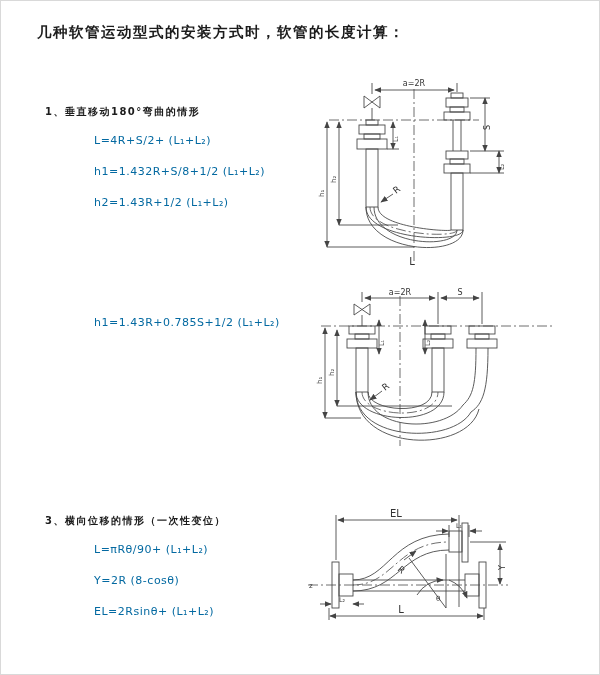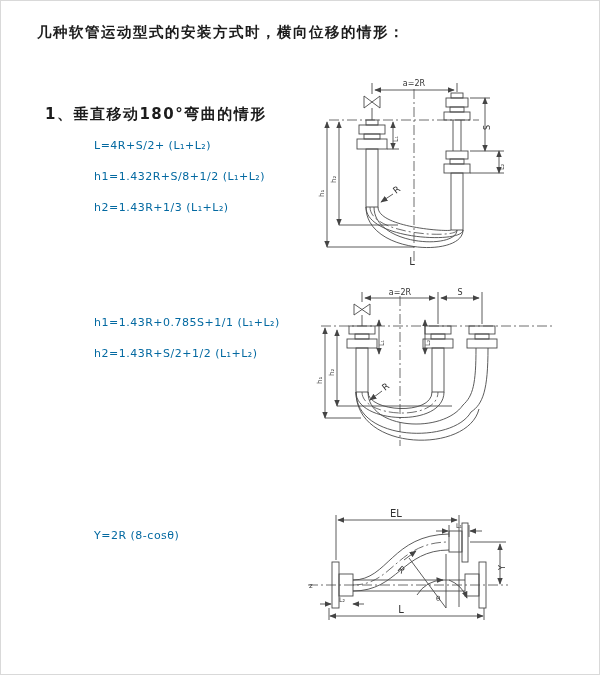--- a/index.html
+++ b/index.html
@@ -3,55 +3,57 @@
 <meta charset="utf-8">
 <style>
   html,body{margin:0;padding:0;background:#ffffff;}
   .page{
     position:relative;width:600px;height:675px;background:#ffffff;
     border:1px solid #d9d9d9;box-sizing:border-box;overflow:hidden;
     font-family:"DejaVu Sans","Liberation Sans",sans-serif;color:#1c1c1c;
   }
   .title{position:absolute;left:36px;top:22px;font-size:14.5px;font-weight:bold;letter-spacing:1.5px;}
   .sec{position:absolute;left:44px;}
-  .sec .heading{font-size:15px;font-weight:bold;letter-spacing:1.5px;}
+  .sec .heading{font-size:10px;font-weight:bold;letter-spacing:1.5px;}
   .sec .formulas{margin-top:6px;padding-left:21px;}
   .sec .formula{font-size:11px;line-height:31px;color:#0369a1;letter-spacing:0.5px;white-space:pre;margin-left:28px;}
   .diagram{position:absolute;}
   svg{display:block;}
   svg text{fill:#333;stroke:none;font-family:"DejaVu Sans","Liberation Sans",sans-serif;}
   .dl{stroke:#4a4a4a;stroke-width:0.9;fill:none;}
   .cl{stroke:#4a4a4a;stroke-width:0.8;fill:none;stroke-dasharray:10 3 2 3;}
 </style>
 </head>
 <body>
 
 <div class="page">
 
-  <div class="title">几种软管运动型式的安装方式时，横向位移的情形：</div>
+  <div class="title">几种软管运动型式的安装方式时，软管的长度计算：</div>
 
   <section class="sec" style="top:104px">
     <div class="heading">1、垂直移动180°弯曲的情形</div>
     <div class="formulas">
       <div class="formula">L=4R+S/2+ (L₁+L₂)</div>
       <div class="formula">h1=1.432R+S/8+1/2 (L₁+L₂)</div>
-      <div class="formula">h2=1.43R+1/3 (L₁+L₂)</div>
+      <div class="formula">h2=1.43R+1/2 (L₁+L₂)</div>
     </div>
   </section>
 
   <section class="sec" style="top:300px">
     <div class="formulas">
-      <div class="formula">h1=1.43R+0.785S+1/1 (L₁+L₂)</div>
-      <div class="formula">h2=1.43R+S/2+1/2 (L₁+L₂)</div>
+      <div class="formula">h1=1.43R+0.785S+1/2 (L₁+L₂)</div>
     </div>
   </section>
 
   <section class="sec" style="top:513px">
+    <div class="heading">3、横向位移的情形（一次性变位）</div>
     <div class="formulas">
+      <div class="formula">L=πRθ/90+ (L₁+L₂)</div>
       <div class="formula">Y=2R (8-cosθ)</div>
+      <div class="formula">EL=2Rsinθ+ (L₁+L₂)</div>
     </div>
   </section>
 
   <div class="diagram" style="left:312px;top:74px">
     <svg width="282" height="192" viewBox="0 0 282 192">
       <defs>
         <pattern id="htA" width="4" height="4" patternUnits="userSpaceOnUse">
           <path d="M0,0L4,4M4,0L0,4" stroke="#777" stroke-width="0.6"></path>
         </pattern>
         <marker id="arA" viewBox="0 0 10 10" refX="9" refY="5" markerWidth="8" markerHeight="8" orient="auto-start-reverse">

